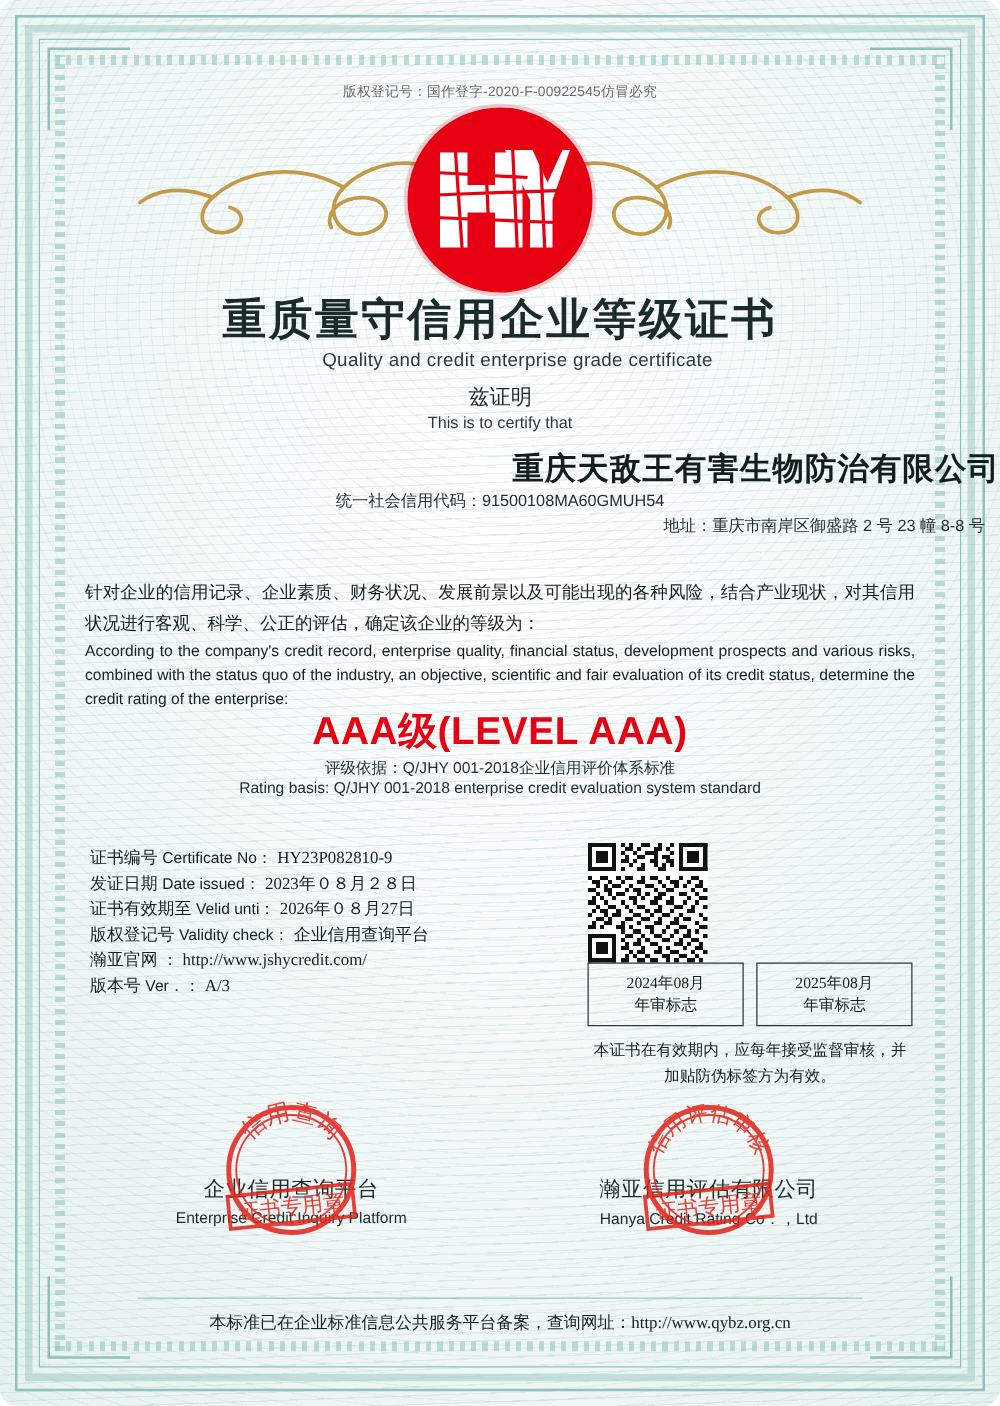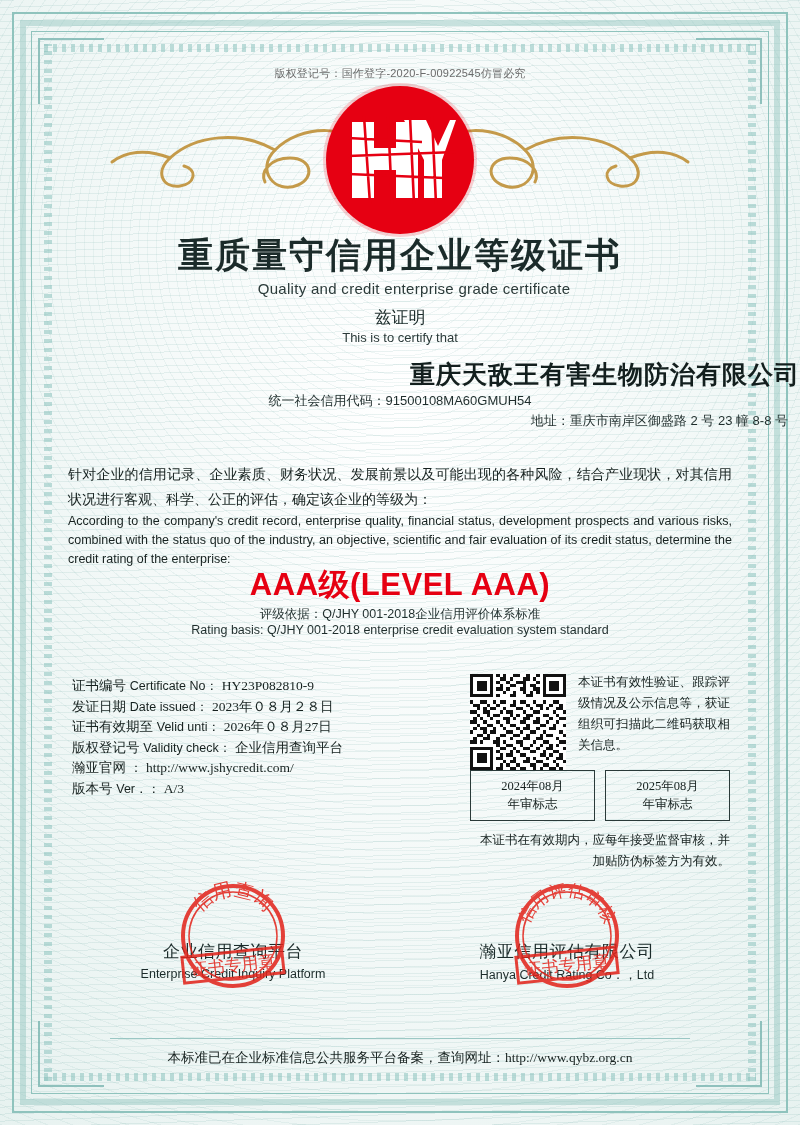--- a/index.html
+++ b/index.html
@@ -19,20 +19,21 @@
     inset: 0;
     background:
       repeating-linear-gradient(
         178deg,
         rgba(120,175,170,0.16) 0px,
         rgba(120,175,170,0.16) 1px,
         rgba(255,255,255,0) 1px,
         rgba(255,255,255,0) 7px
       ),
       radial-gradient(ellipse at 50% 35%, #ffffff 0%, #f2f8f7 55%, #e7f2f0 100%);
+    border-radius: 14px;
   }
   .guilloche {
     position: absolute;
     inset: 0;
     background:
       repeating-radial-gradient(circle at 50% 22%,
         rgba(110,170,165,0.10) 0px,
         rgba(110,170,165,0.10) 1px,
         rgba(255,255,255,0) 1px,
         rgba(255,255,255,0) 9px);
@@ -280,21 +281,21 @@
   }
 
   .annual-note {
     position: absolute;
     top: 830px;
     left: 470px;
     width: 260px;
     font-size: 12.5px;
     line-height: 21px;
     color: #16211f;
-    text-align: right;
+    text-align: center;
     font-family: "Liberation Serif", serif;
   }
 
   .orgs {
     position: absolute;
     top: 940px;
     left: 0; right: 0;
     display: flex;
     justify-content: center;
     gap: 54px;
@@ -638,21 +639,20 @@
           <rect x="12" y="28" width="2" height="1"></rect>
           <rect x="15" y="28" width="2" height="1"></rect>
           <rect x="19" y="28" width="1" height="1"></rect>
           <rect x="21" y="28" width="1" height="1"></rect>
           <rect x="24" y="28" width="2" height="1"></rect>
           <rect x="27" y="28" width="1" height="1"></rect>
       </g>
     </svg>
   </div>
 
-  <div class="qr-note">本证书有效性验证、跟踪评级情况及公示信息等，获证组织可扫描此二维码获取相关信息。</div>
 
   <div class="stamp-boxes">
     <div class="stamp-box">
       <div>2024年08月</div>
       <div>年审标志</div>
     </div>
     <div class="stamp-box">
       <div>2025年08月</div>
       <div>年审标志</div>
     </div>

